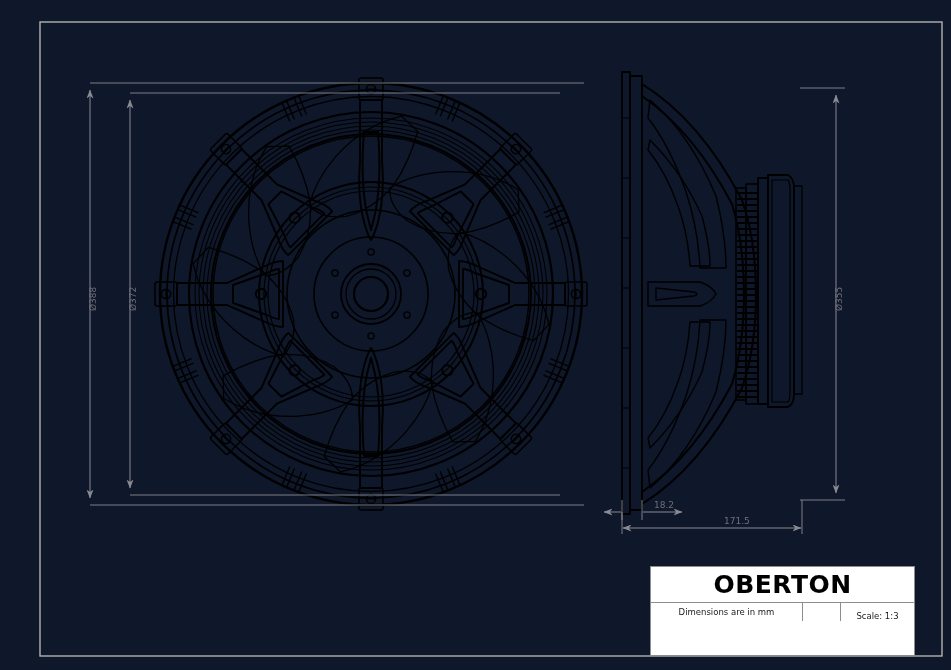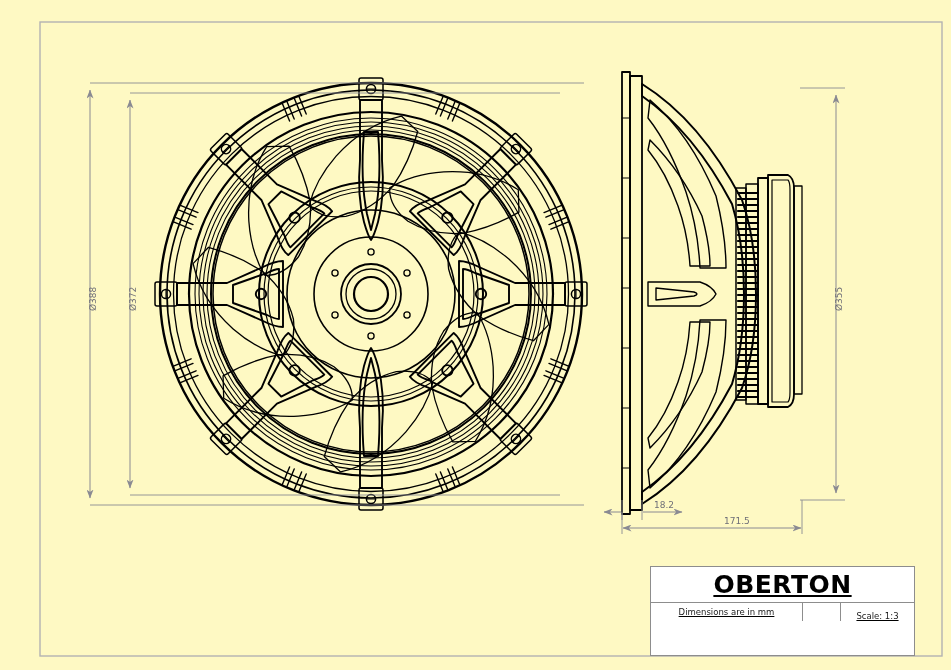--- a/index.html
+++ b/index.html
@@ -10,41 +10,40 @@
   body {
     width: 951px;
     height: 670px;
     font-family: "Liberation Sans", sans-serif;
     overflow: hidden;
   }
   #sheet {
     position: relative;
     width: 951px;
     height: 670px;
-    background: #fef9c3;
+    background: #0f172a;
   }
   #sheet svg.layer {
     position: absolute;
     top: 0;
     left: 0;
     width: 951px;
     height: 670px;
   }
   .titleblock {
     position: absolute;
     left: 650px;
     top: 566px;
     width: 265px;
     height: 90px;
     border: 1.4px solid #8d8d8d;
     box-sizing: border-box;
     background: #ffffff;
     display: flex;
     flex-direction: column;
-    text-decoration: underline;
   }
   .tb-row {
     border-bottom: 1.4px solid #8d8d8d;
     box-sizing: border-box;
     display: flex;
     align-items: center;
   }
   .tb-row.brand {
     height: 36px;
     justify-content: center;

